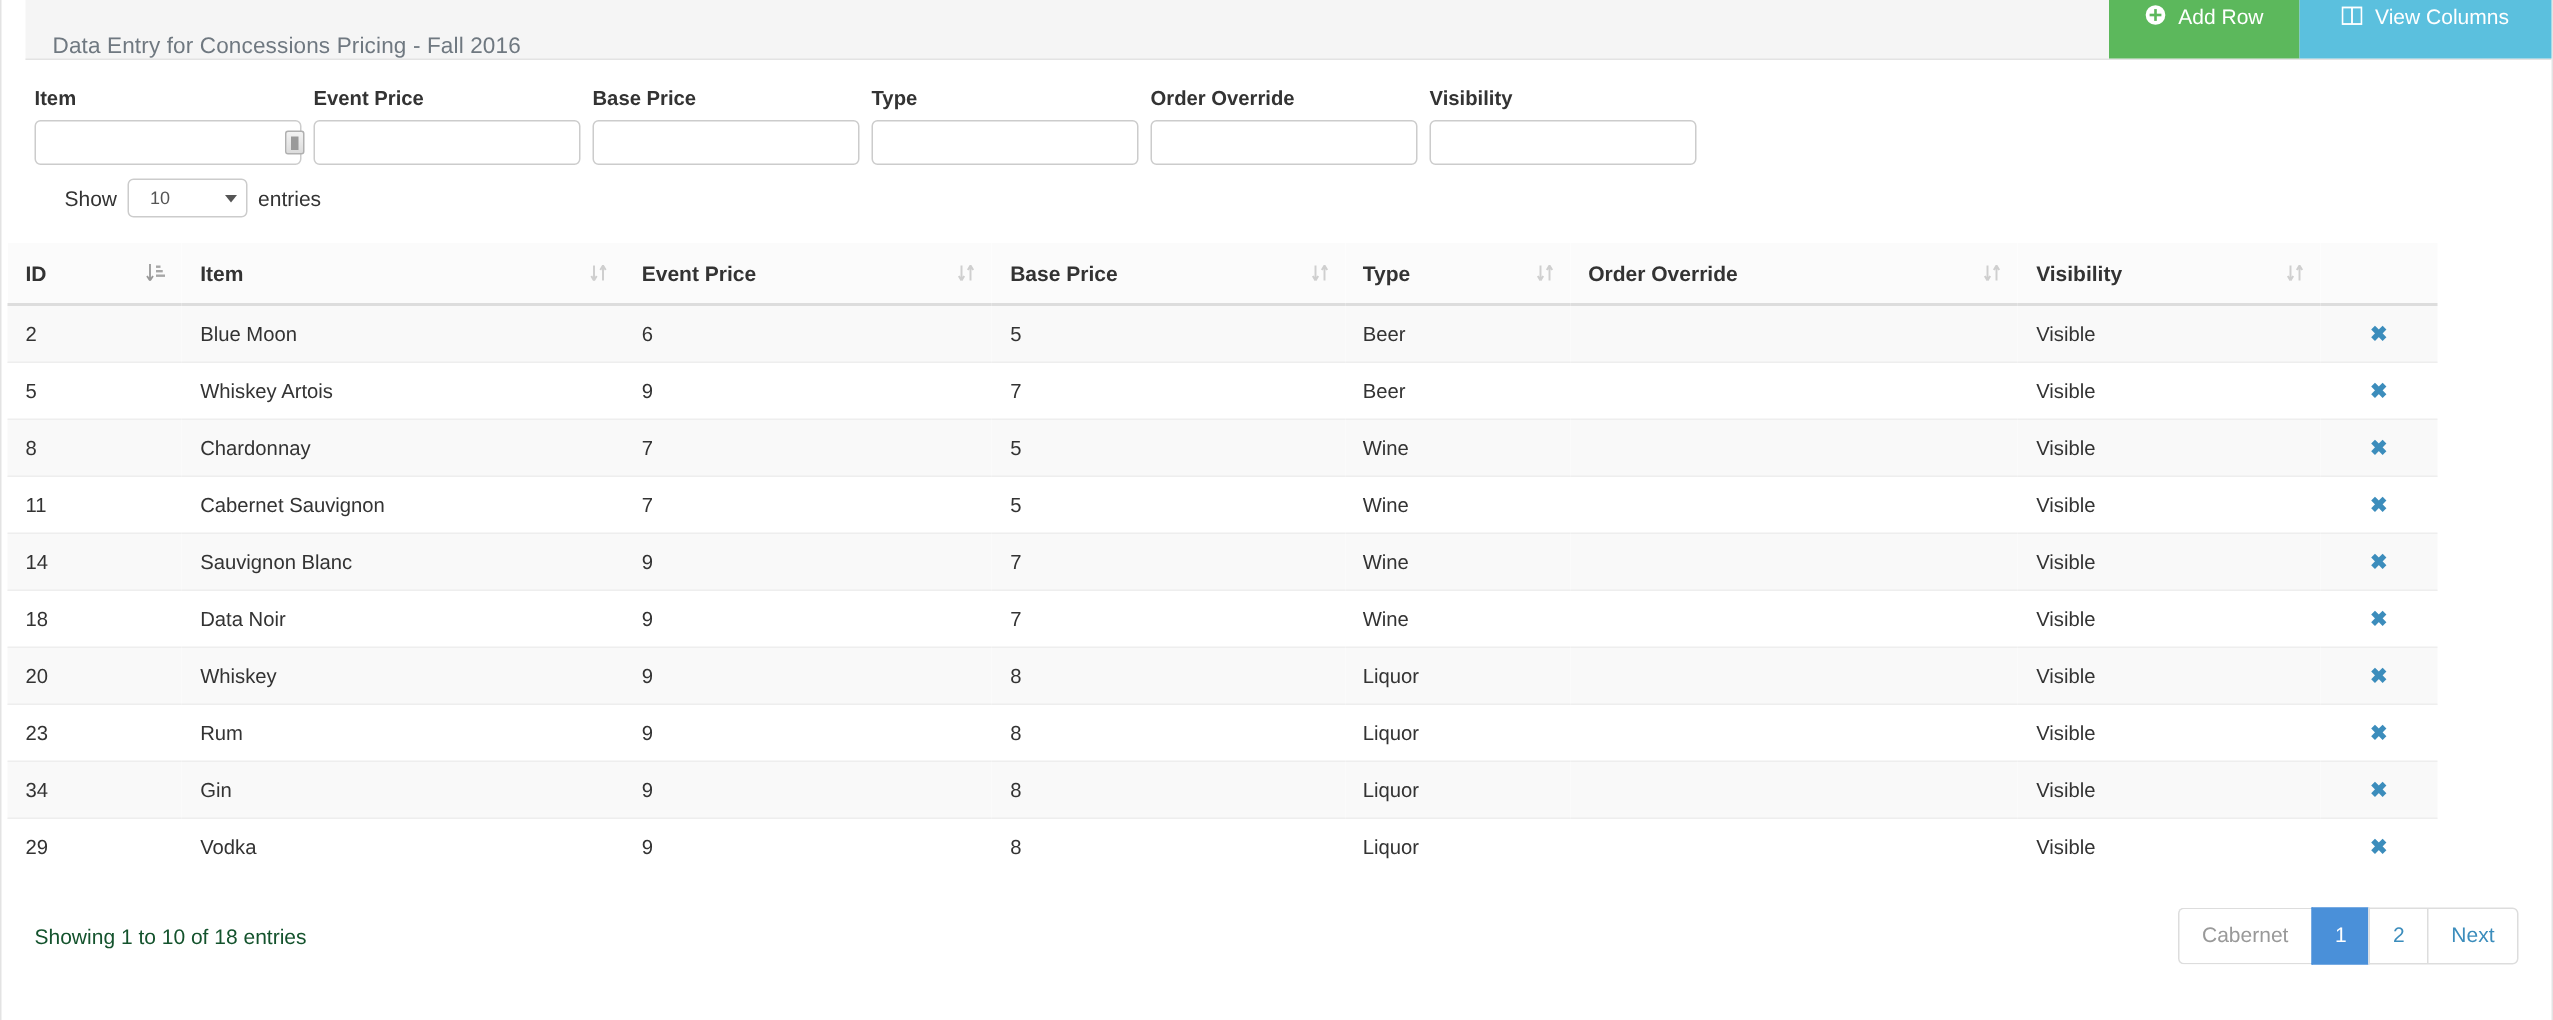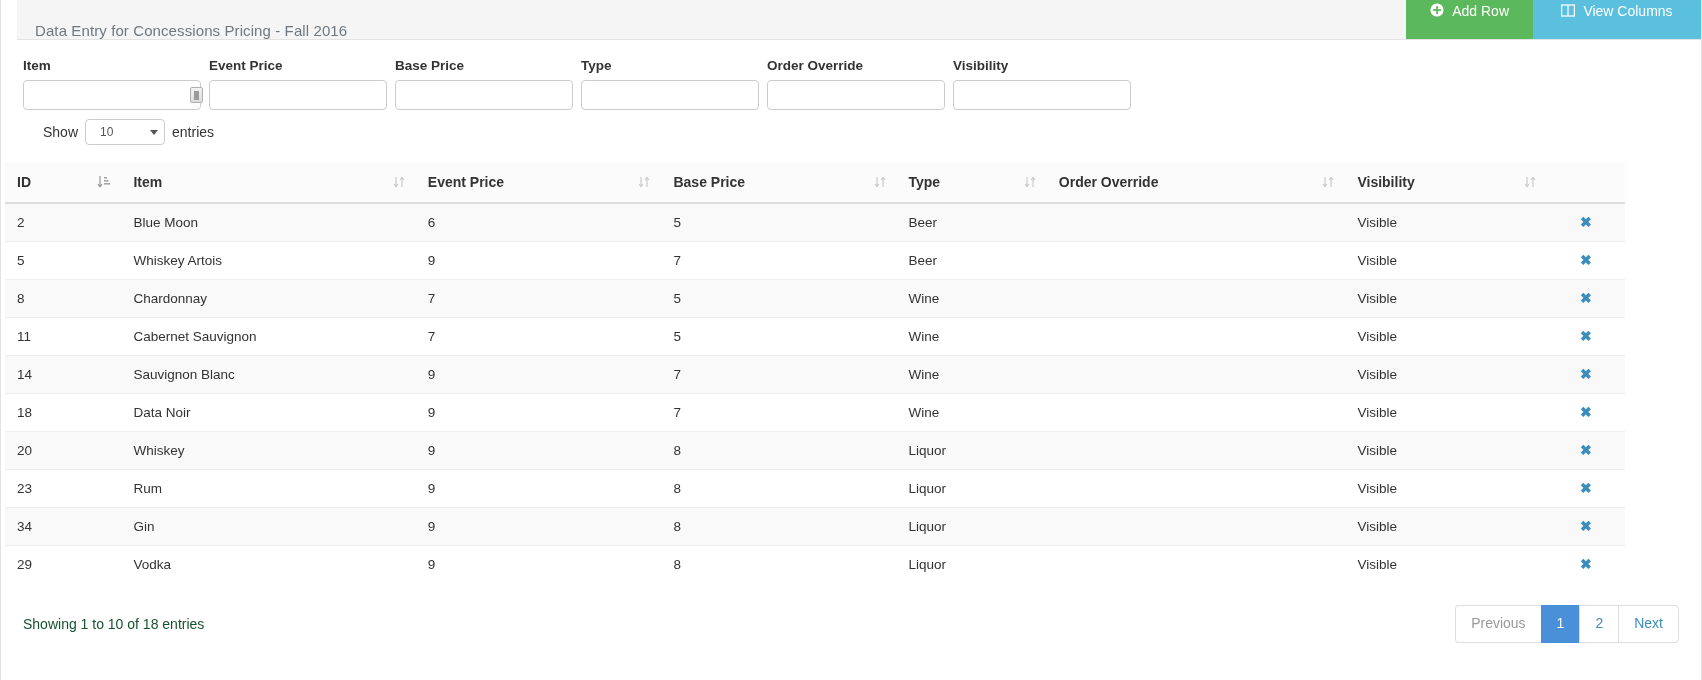--- a/index.html
+++ b/index.html
@@ -520,20 +520,20 @@
             <span class="del-icon">✖</span>
           </td>
         </tr>
       </tbody>
     </table>
   </div>
 
   <div class="footer">
     <div class="info">Showing 1 to 10 of 18 entries</div>
     <div class="pagination">
-      <span class="pg disabled">Previous</span>
+      <span class="pg disabled">Cabernet</span>
       <span class="pg active">1</span>
       <span class="pg">2</span>
       <span class="pg">Next</span>
     </div>
   </div>
 
 </div>
 
 </body></html>

